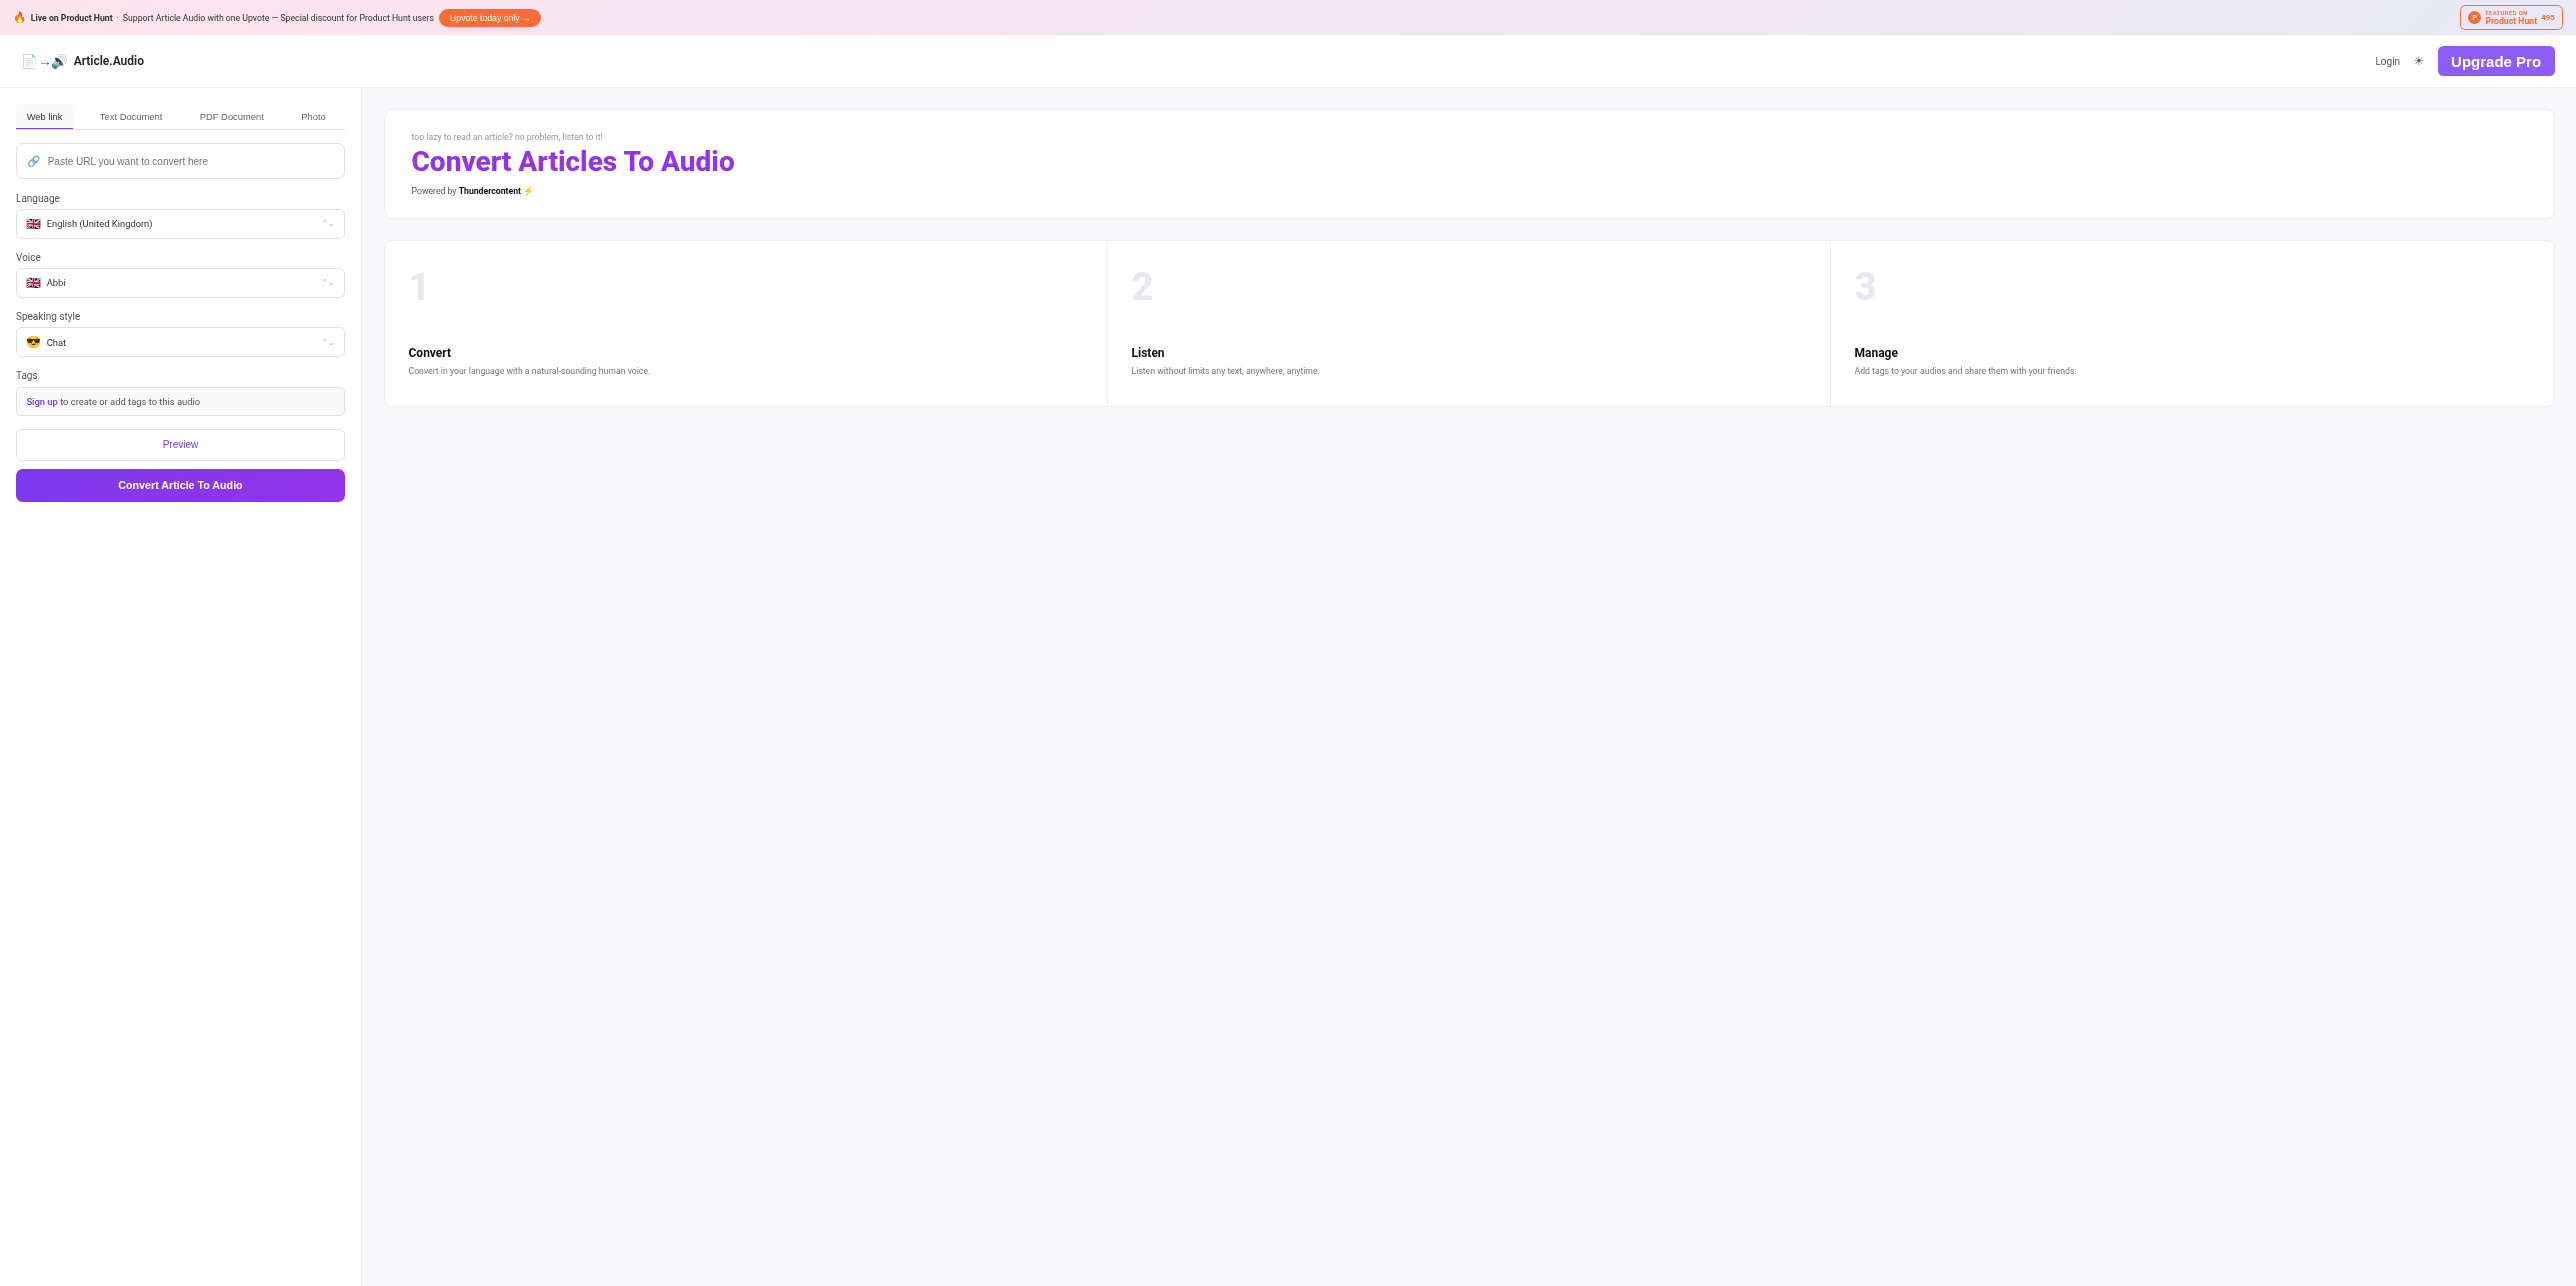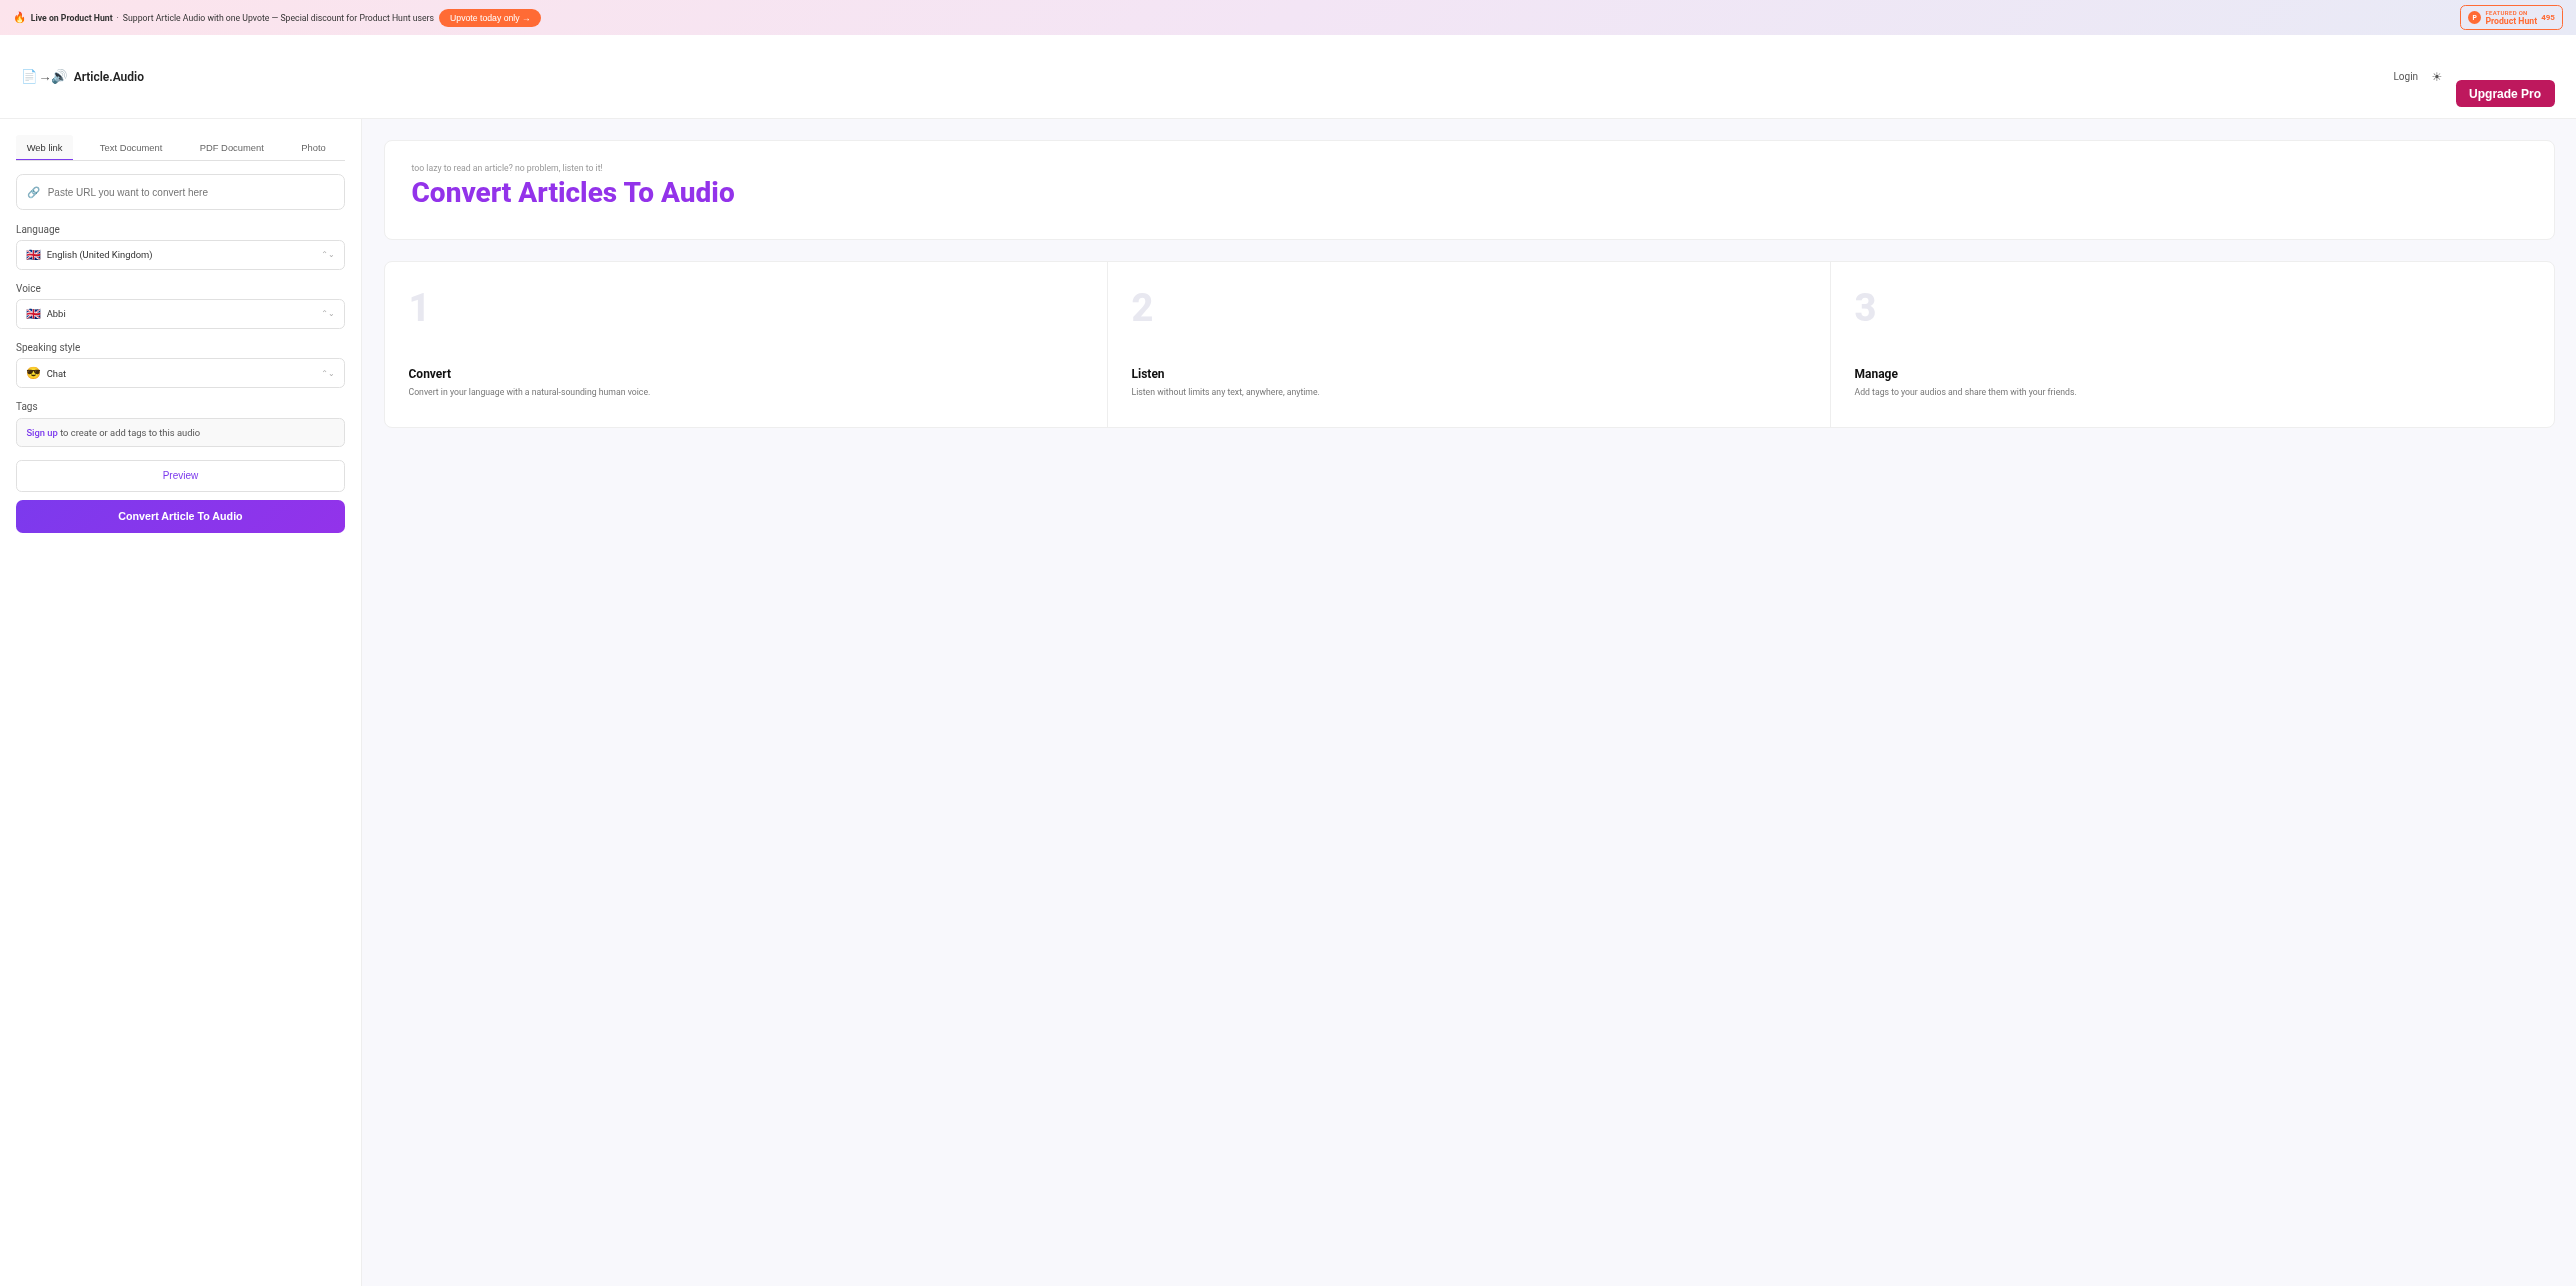--- a/index.html
+++ b/index.html
@@ -95,29 +95,28 @@
       text-decoration: none;
     }
     .theme-btn {
       background: none;
       border: none;
       font-size: 12px;
       cursor: pointer;
       color: #555;
     }
     .upgrade-btn {
-      background: #be185d;
+      background: #8b5cf6;
       color: white;
       border: none;
       border-radius: 5.4px;
       padding: 6.7px 13.4px;
-      font-size: 12px;
+      font-size: 15px;
       font-weight: 600;
       cursor: pointer;
-      margin-top: 34px;
     }
 
     
     .main-layout {
       display: flex;
       height: calc(100vh - 59px);
     }
 
     
     .left-panel {
@@ -428,20 +427,23 @@
 
   </div>
 
   <div class="right-panel">
 
     <div class="hero-card">
       <p class="hero-subtitle">too lazy to read an article? no problem, listen to it!</p>
       <h1 class="hero-title">
         <span>Convert Articles </span><span style="color: rgb(147, 51, 234);">To Audio</span>
       </h1>
+      <p class="powered-by">
+        <span>Powered by </span><strong>Thundercontent</strong> <span class="thunder">⚡</span>
+      </p>
     </div>
 
 
     <div class="feature-cards">
       <div class="feature-card">
         <div class="feature-number">1</div>
         <div class="feature-title">Convert</div>
         <div class="feature-desc">Convert in your language with a natural-sounding human voice.</div>
       </div>
       <div class="feature-card">

